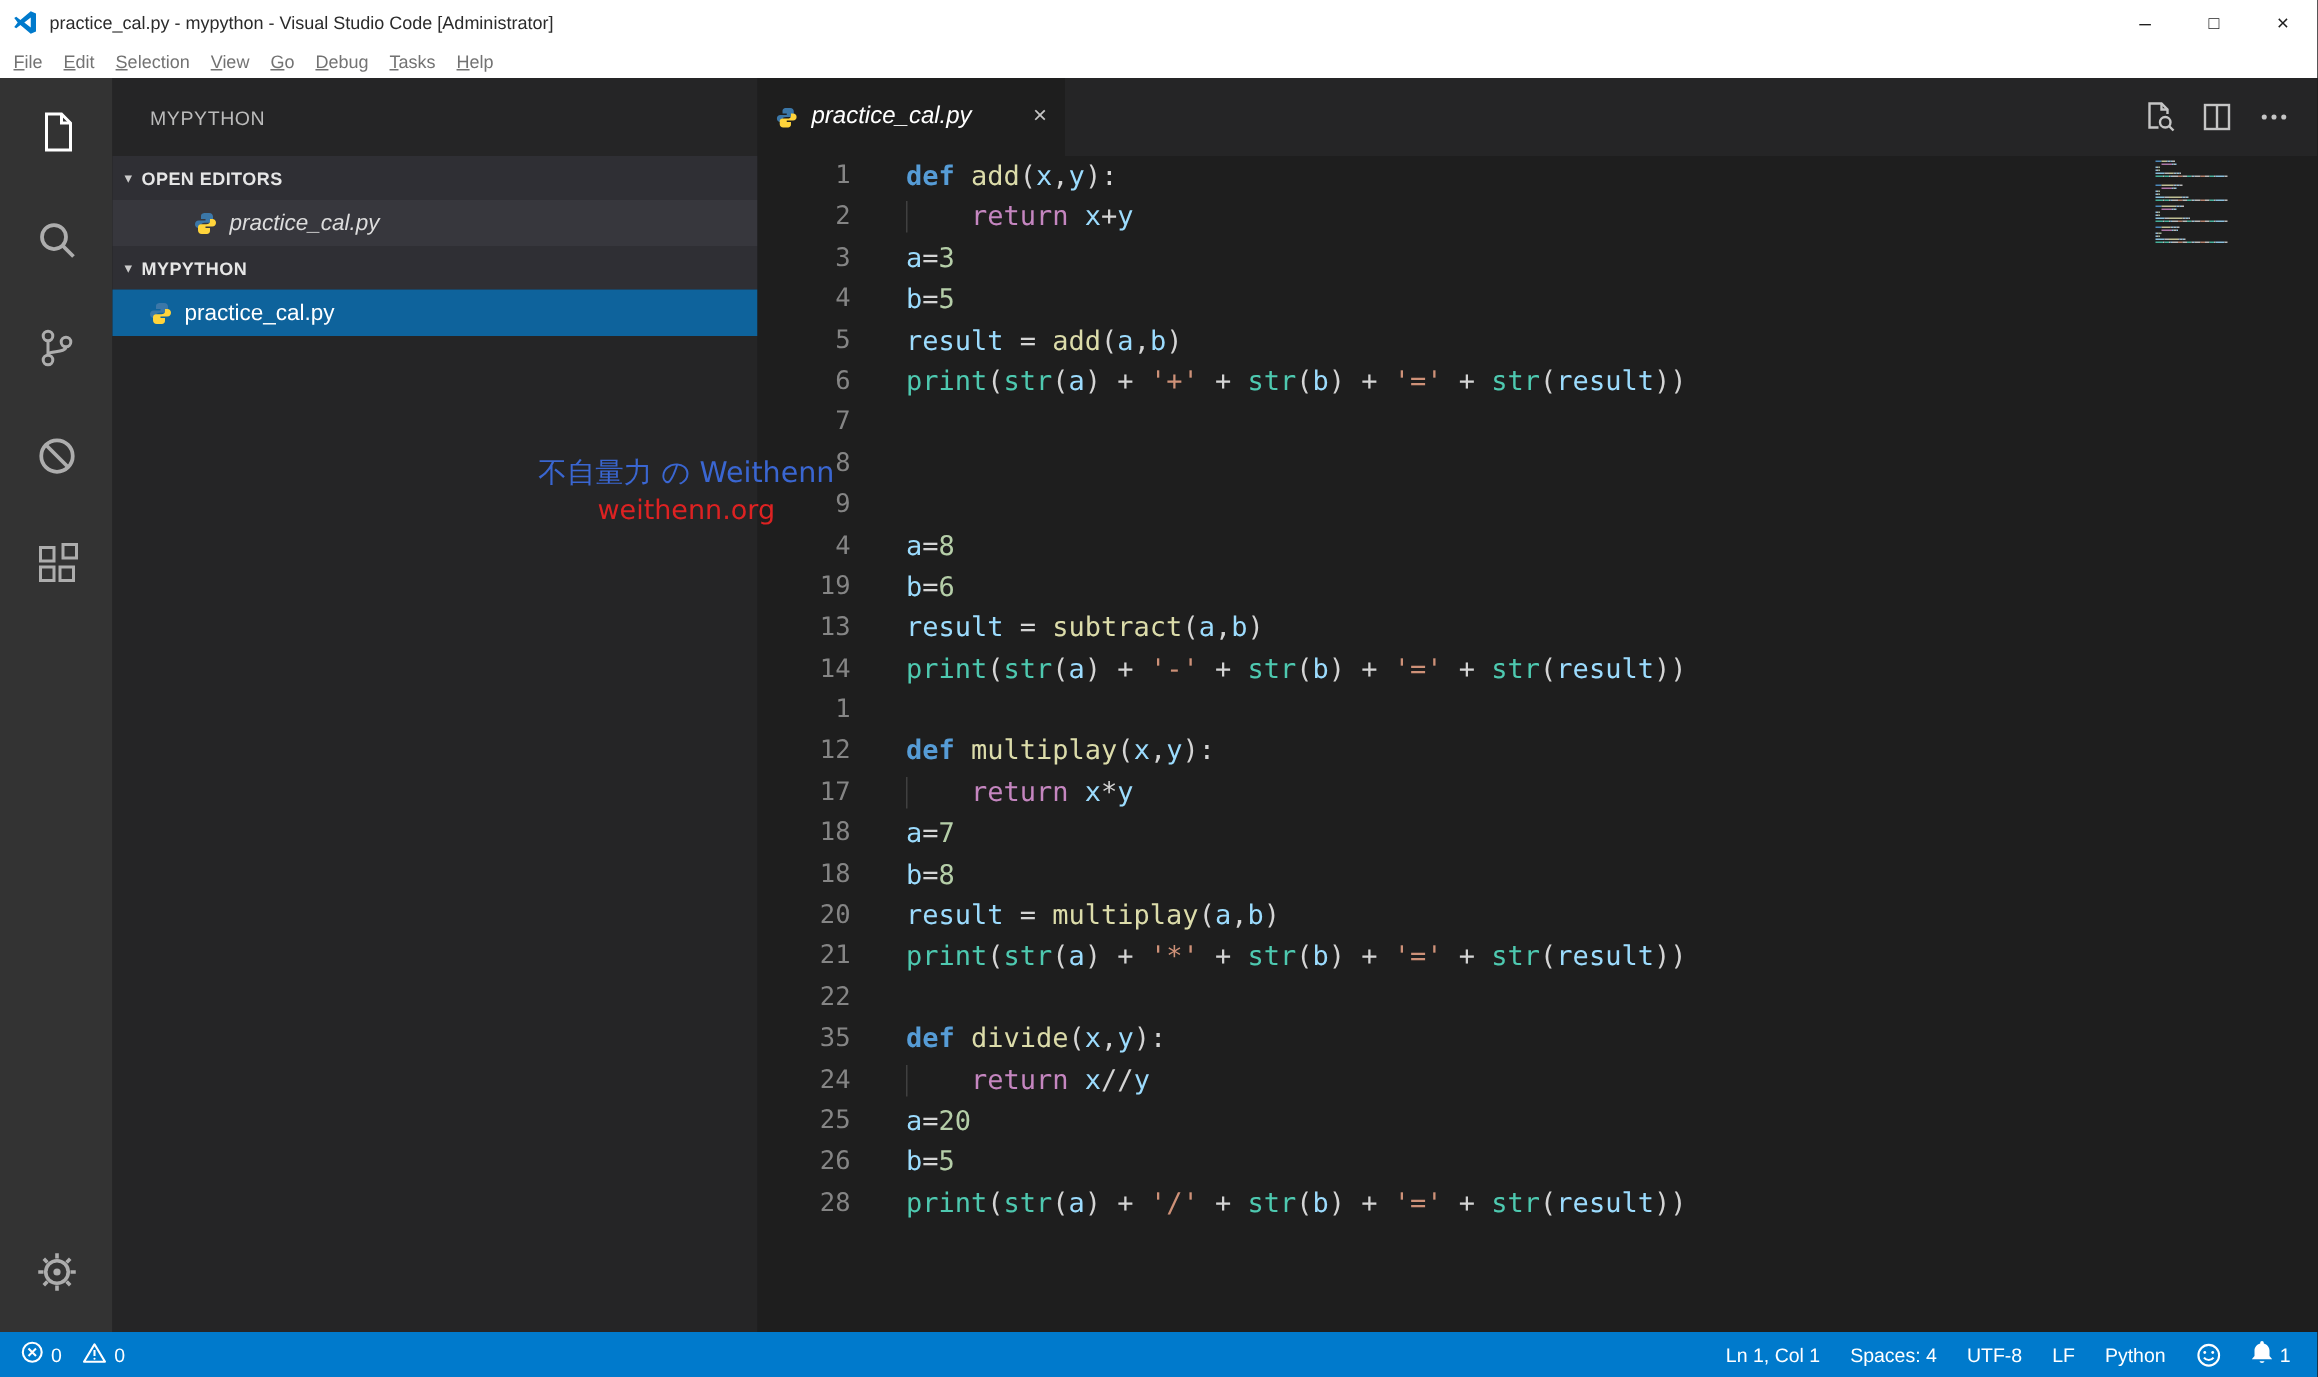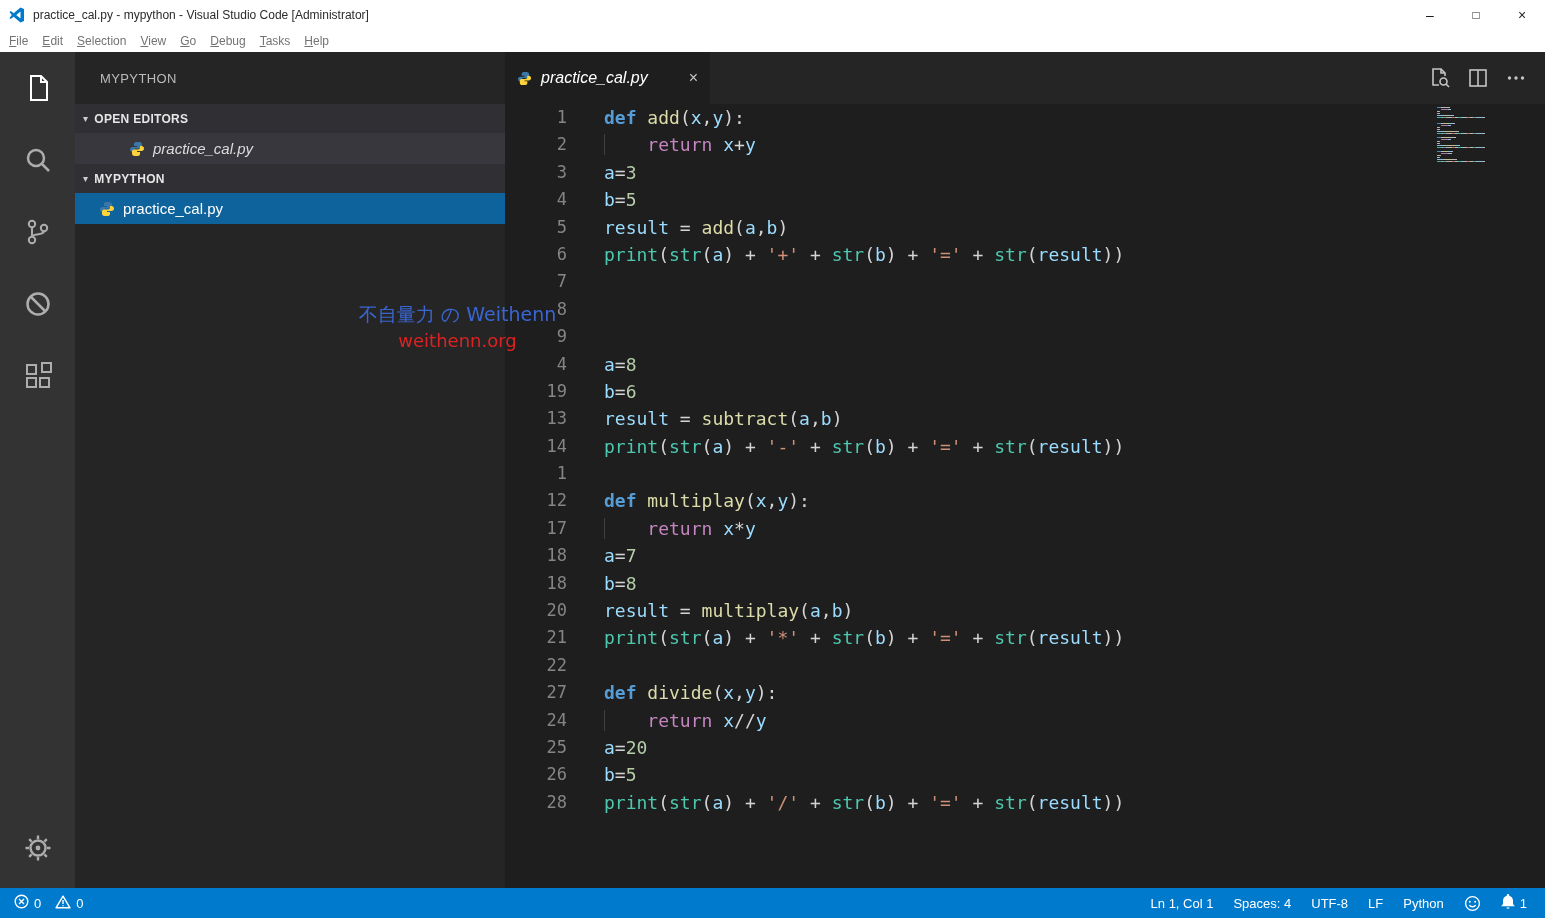--- a/index.html
+++ b/index.html
@@ -246,21 +246,21 @@
             <div class="code-line"><span class="ln">13</span><span class="code-text"><span class="tok-var">result</span><span class="tok-pl"> = </span><span class="tok-fn">subtract</span><span class="tok-pl">(</span><span class="tok-var">a</span><span class="tok-pl">,</span><span class="tok-var">b</span><span class="tok-pl">)</span></span></div>
             <div class="code-line"><span class="ln">14</span><span class="code-text"><span class="tok-bi">print</span><span class="tok-pl">(</span><span class="tok-bi">str</span><span class="tok-pl">(</span><span class="tok-var">a</span><span class="tok-pl">) + </span><span class="tok-str">'-'</span><span class="tok-pl"> + </span><span class="tok-bi">str</span><span class="tok-pl">(</span><span class="tok-var">b</span><span class="tok-pl">) + </span><span class="tok-str">'='</span><span class="tok-pl"> + </span><span class="tok-bi">str</span><span class="tok-pl">(</span><span class="tok-var">result</span><span class="tok-pl">))</span></span></div>
             <div class="code-line"><span class="ln">1</span><span class="code-text"></span></div>
             <div class="code-line"><span class="ln">12</span><span class="code-text"><span class="tok-kw">def </span><span class="tok-fn">multiplay</span><span class="tok-pl">(</span><span class="tok-var">x</span><span class="tok-pl">,</span><span class="tok-var">y</span><span class="tok-pl">):</span></span></div>
             <div class="code-line"><span class="ln">17</span><span class="code-text"><span class="tok-ind">    </span><span class="tok-ret">return </span><span class="tok-var">x</span><span class="tok-pl">*</span><span class="tok-var">y</span></span></div>
             <div class="code-line"><span class="ln">18</span><span class="code-text"><span class="tok-var">a</span><span class="tok-pl">=</span><span class="tok-num">7</span></span></div>
             <div class="code-line"><span class="ln">18</span><span class="code-text"><span class="tok-var">b</span><span class="tok-pl">=</span><span class="tok-num">8</span></span></div>
             <div class="code-line"><span class="ln">20</span><span class="code-text"><span class="tok-var">result</span><span class="tok-pl"> = </span><span class="tok-fn">multiplay</span><span class="tok-pl">(</span><span class="tok-var">a</span><span class="tok-pl">,</span><span class="tok-var">b</span><span class="tok-pl">)</span></span></div>
             <div class="code-line"><span class="ln">21</span><span class="code-text"><span class="tok-bi">print</span><span class="tok-pl">(</span><span class="tok-bi">str</span><span class="tok-pl">(</span><span class="tok-var">a</span><span class="tok-pl">) + </span><span class="tok-str">'*'</span><span class="tok-pl"> + </span><span class="tok-bi">str</span><span class="tok-pl">(</span><span class="tok-var">b</span><span class="tok-pl">) + </span><span class="tok-str">'='</span><span class="tok-pl"> + </span><span class="tok-bi">str</span><span class="tok-pl">(</span><span class="tok-var">result</span><span class="tok-pl">))</span></span></div>
             <div class="code-line"><span class="ln">22</span><span class="code-text"></span></div>
-            <div class="code-line"><span class="ln">27</span><span class="code-text"><span class="tok-kw">def </span><span class="tok-fn">divide</span><span class="tok-pl">(</span><span class="tok-var">x</span><span class="tok-pl">,</span><span class="tok-var">y</span><span class="tok-pl">):</span></span></div>
+            <div class="code-line"><span class="ln">35</span><span class="code-text"><span class="tok-kw">def </span><span class="tok-fn">divide</span><span class="tok-pl">(</span><span class="tok-var">x</span><span class="tok-pl">,</span><span class="tok-var">y</span><span class="tok-pl">):</span></span></div>
             <div class="code-line"><span class="ln">24</span><span class="code-text"><span class="tok-ind">    </span><span class="tok-ret">return </span><span class="tok-var">x</span><span class="tok-pl">//</span><span class="tok-var">y</span></span></div>
             <div class="code-line"><span class="ln">25</span><span class="code-text"><span class="tok-var">a</span><span class="tok-pl">=</span><span class="tok-num">20</span></span></div>
             <div class="code-line"><span class="ln">26</span><span class="code-text"><span class="tok-var">b</span><span class="tok-pl">=</span><span class="tok-num">5</span></span></div>
             <div class="code-line"><span class="ln">28</span><span class="code-text"><span class="tok-bi">print</span><span class="tok-pl">(</span><span class="tok-bi">str</span><span class="tok-pl">(</span><span class="tok-var">a</span><span class="tok-pl">) + </span><span class="tok-str">'/'</span><span class="tok-pl"> + </span><span class="tok-bi">str</span><span class="tok-pl">(</span><span class="tok-var">b</span><span class="tok-pl">) + </span><span class="tok-str">'='</span><span class="tok-pl"> + </span><span class="tok-bi">str</span><span class="tok-pl">(</span><span class="tok-var">result</span><span class="tok-pl">))</span></span></div>
           </div>
         <div class="minimap">
             <div class="mm-line">
               <span class="mm-tok" style="width: 4px; background: rgb(86, 156, 214);"></span>
               <span class="mm-tok" style="width: 3px; background: rgb(220, 220, 170);"></span>
               <span class="mm-tok" style="width: 1px; background: rgb(212, 212, 212);"></span>

